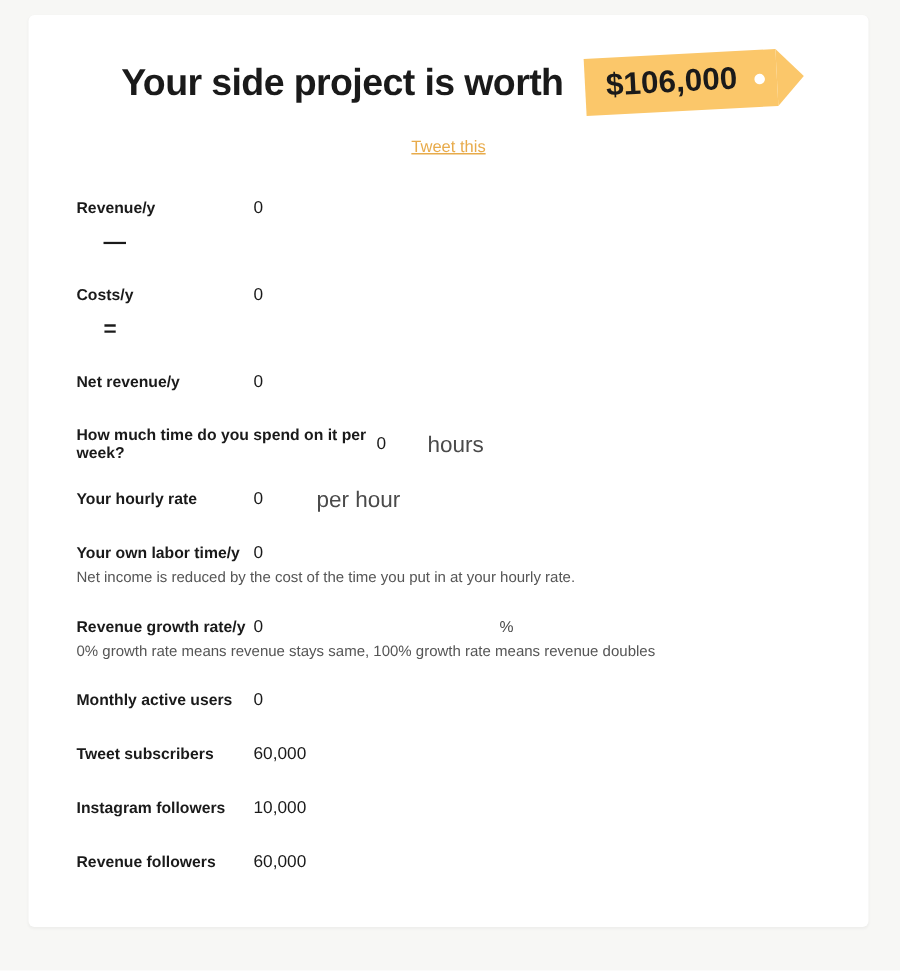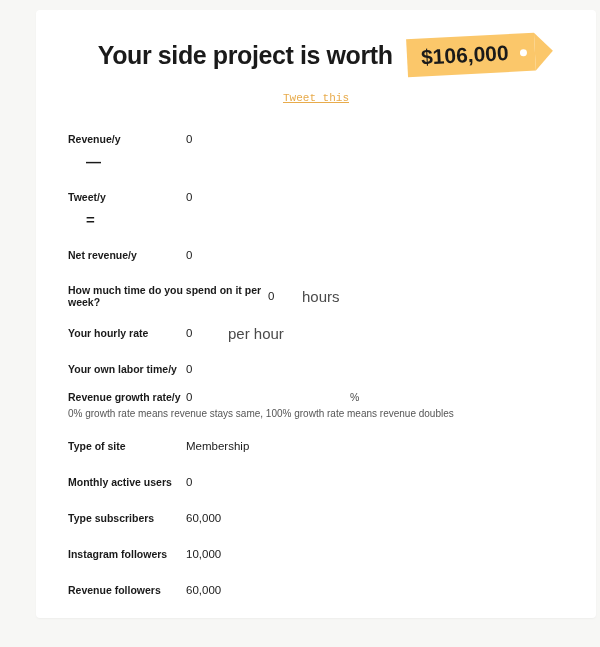--- a/index.html
+++ b/index.html
@@ -8,21 +8,21 @@
   }
   body {
     width: 600px;
     height: 647px;
     background: #f7f7f5;
     font-family: "Liberation Sans", sans-serif;
     -webkit-font-smoothing: antialiased;
   }
   .card {
     position: absolute;
-    left: 36px;
+    left: 19px;
     top: 10px;
     width: 560px;
     height: 608px;
     background: #ffffff;
     border-radius: 4px;
     box-shadow: 0 1px 2px rgba(0,0,0,0.04);
     overflow: hidden;
   }
   .headline-row {
     display: flex;
@@ -66,21 +66,20 @@
     top: 50%;
     margin-top: -3.5px;
     width: 7px;
     height: 7px;
     border-radius: 50%;
     background: #ffffff;
   }
   .tweet-row {
     text-align: center;
     margin-top: 14px;
-    font-family: Liberation Mono, monospace;
   }
   .tweet-link {
     font-size: 11px;
     color: #e8ab4b;
     text-decoration: underline;
     cursor: pointer;
   }
   .rows {
     margin-top: 22px;
     padding: 0 0 0 32px;
@@ -153,21 +152,21 @@
   <div class="rows">
 
     <div class="row tight">
       <div class="label">Revenue/y</div>
       <div class="value">0</div>
     </div>
 
     <div class="op minus">—</div>
 
     <div class="row tight">
-      <div class="label">Tweet/y</div>
+      <div class="label">Costs/y</div>
       <div class="value">0</div>
     </div>
 
     <div class="op">=</div>
 
     <div class="row">
       <div class="label">Net revenue/y</div>
       <div class="value">0</div>
     </div>
 
@@ -183,41 +182,38 @@
       <div class="label">Your hourly rate</div>
       <div class="value narrow">0</div>
       <div class="suffix">per hour</div>
     </div>
 
     <div class="row tight">
       <div class="label">Your own labor time/y</div>
       <div class="value">0</div>
     </div>
 
+    <div class="note">Net income is reduced by the cost of the time you put in at your hourly rate.</div>
 
     <div class="row tight">
       <div class="label">Revenue growth rate/y</div>
       <div class="value">0</div>
       <div class="pct">%</div>
     </div>
 
     <div class="note">0% growth rate means revenue stays same, 100% growth rate means revenue doubles</div>
 
-    <div class="row">
-      <div class="label">Type of site</div>
-      <div class="value">Membership</div>
-    </div>
 
     <div class="row">
       <div class="label">Monthly active users</div>
       <div class="value">0</div>
     </div>
 
     <div class="row">
-      <div class="label">Type subscribers</div>
+      <div class="label">Tweet subscribers</div>
       <div class="value">60,000</div>
     </div>
 
     <div class="row">
       <div class="label">Instagram followers</div>
       <div class="value">10,000</div>
     </div>
 
     <div class="row">
       <div class="label">Revenue followers</div>

